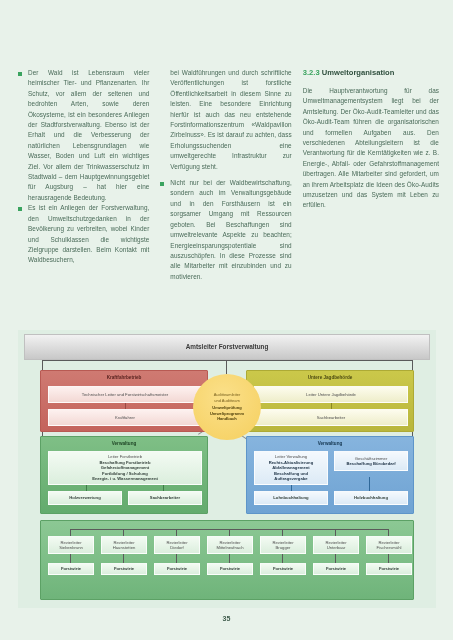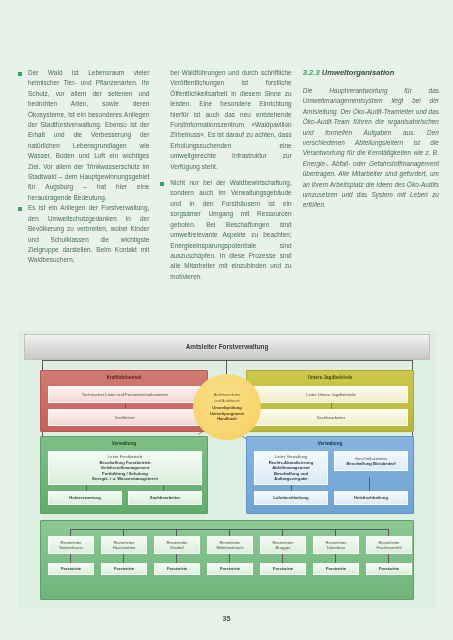--- a/index.html
+++ b/index.html
@@ -14,21 +14,21 @@
   .page{position:absolute;inset:0;}
 
   
   .cols{
     position:absolute;
     left:18px; top:68px; right:14px;
     display:flex;
     gap:11px;
   }
   .col{width:134px;}
-  .col.c3{width:139px;font-style:italic;}
+  .col.c3{width:139px;}
 
   ul.bl{list-style:none;margin:0;padding:0;}
   ul.bl li{
     position:relative;
     padding-left:10px;
     margin:0 0 6px 0;
   }
   ul.bl li:before{
     content:"";
     position:absolute;left:0;top:4px;

